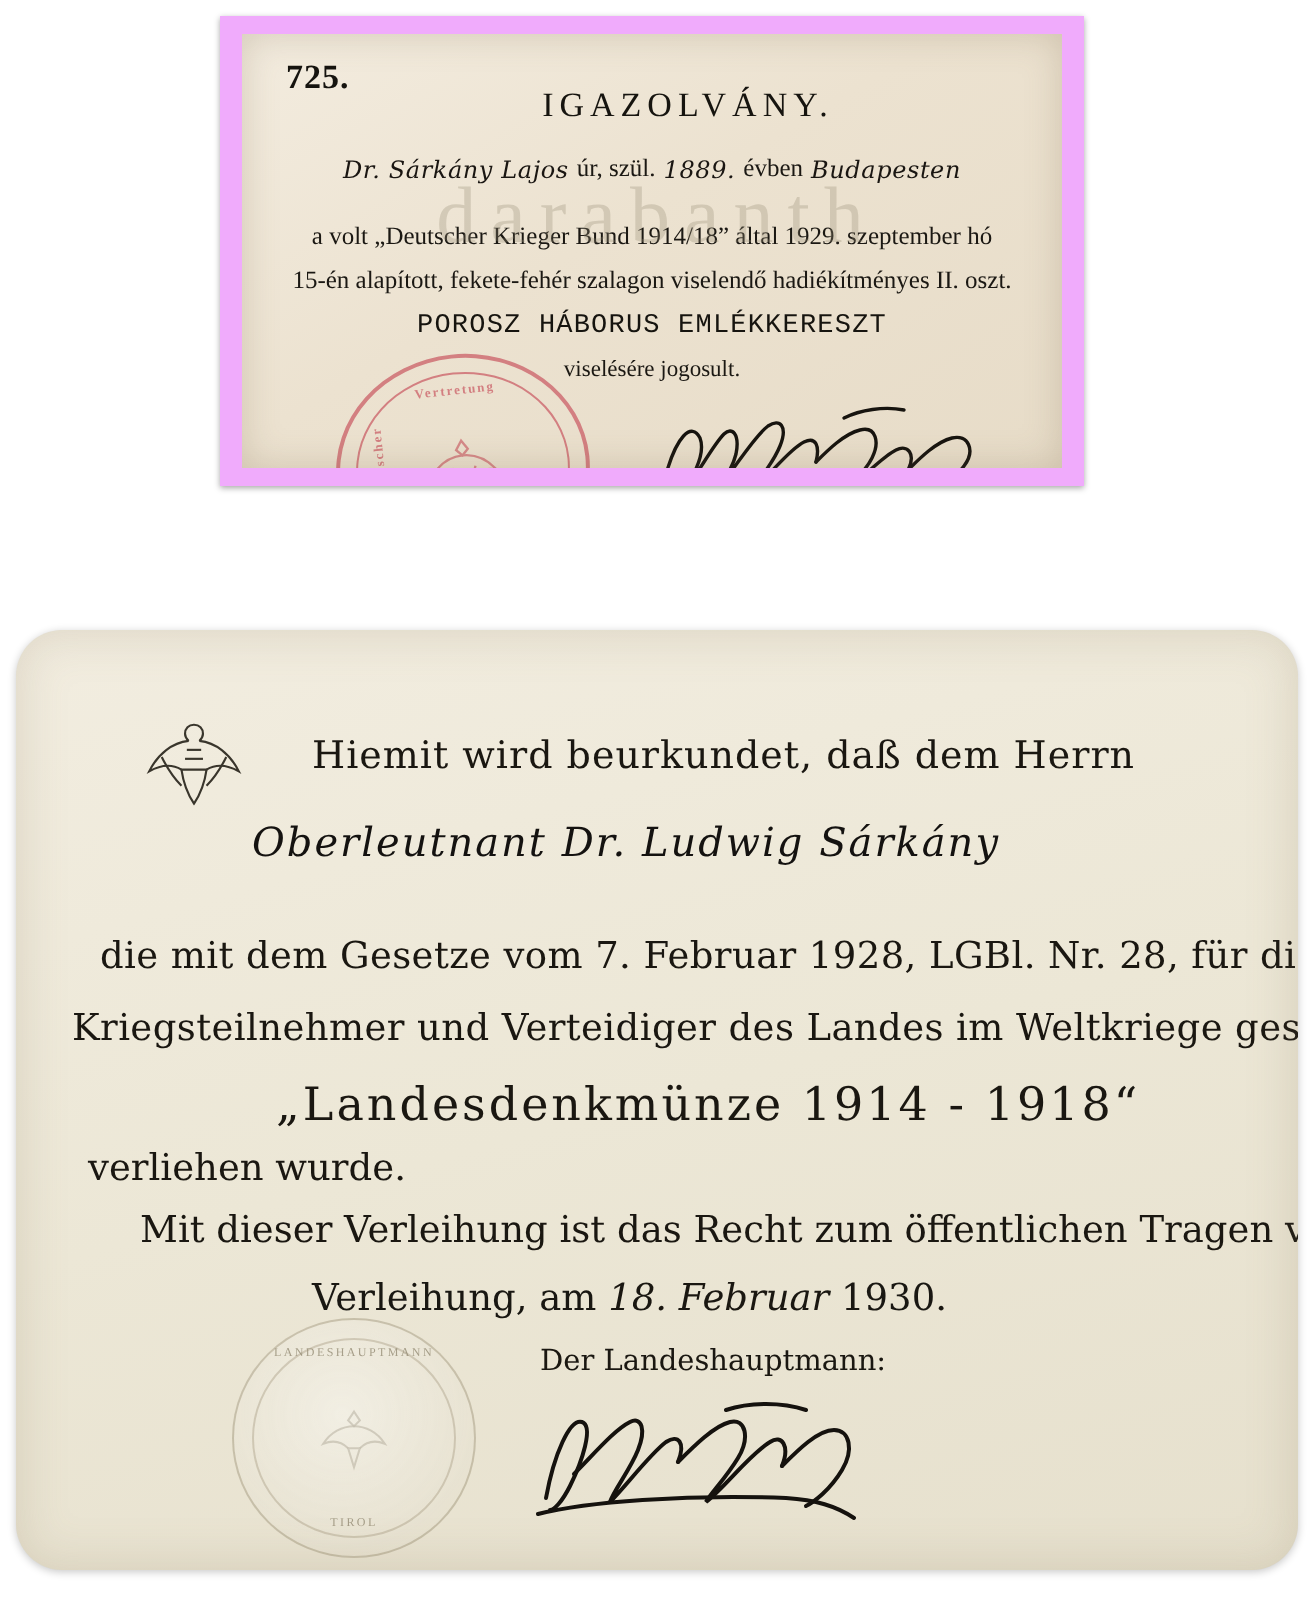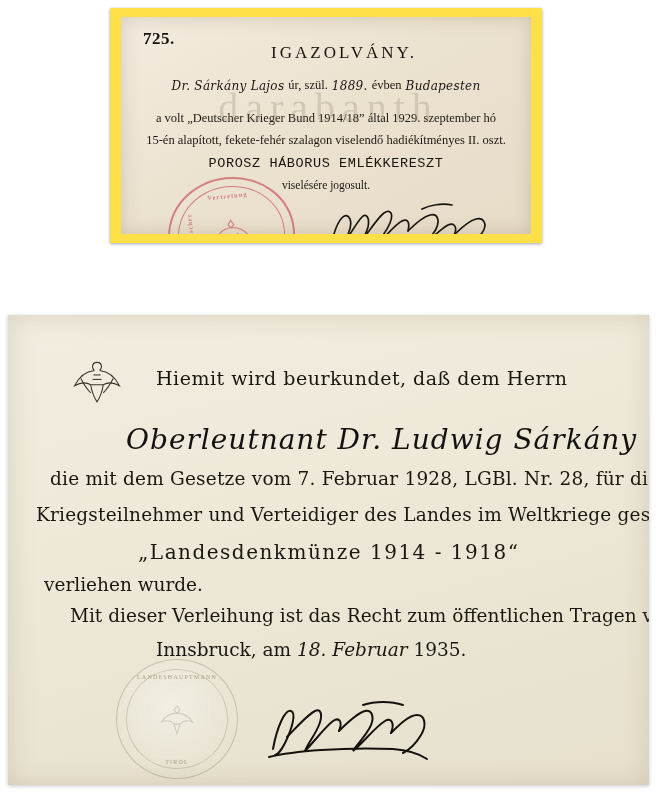--- a/index.html
+++ b/index.html
@@ -21,21 +21,21 @@
     background: #ffffff;
   }
 
   
   .cert-top {
     position: absolute;
     left: 110px;
     top: 8px;
     width: 432px;
     height: 235px;
-    background: #fde047;
+    background: #f0abfc;
     box-shadow: 0 1px 3px rgba(0,0,0,0.35);
   }
   .cert-top-inner {
     position: absolute;
     left: 11px;
     top: 9px;
     right: 11px;
     bottom: 9px;
     background: #efe6d6;
     background-image: linear-gradient(150deg, #f3ecdf 0%, #ece2d0 45%, #e7dcc8 100%);
@@ -171,20 +171,21 @@
   .cert-bottom {
     position: absolute;
     left: 8px;
     top: 315px;
     width: 641px;
     height: 470px;
     background: #efeada;
     background-image: linear-gradient(165deg, #f2ede0 0%, #ece7d6 50%, #e6e0cd 100%);
     box-shadow: 0 1px 4px rgba(0,0,0,0.22);
     overflow: hidden;
+    border-radius: 23px;
   }
   .cert-bottom::after {
     content: "";
     position: absolute;
     inset: 0;
     box-shadow: inset 0 0 26px rgba(130,115,80,0.22);
     pointer-events: none;
   }
 
   .frak {
@@ -200,26 +201,26 @@
     opacity: 0.92;
   }
   .bc-line {
     position: absolute;
     font-family: "DejaVu Serif", serif;
     color: #1a1711;
     white-space: nowrap;
   }
   .bc-l1 { left: 148px; top: 52px; font-size: 19px; letter-spacing: 0.5px; }
   .bc-l2 {
-    left: 118px; top: 108px; font-size: 28px; font-style: italic;
+    left: 118px; top: 94px; font-size: 20px; font-style: italic;
     letter-spacing: 1px; color: #141210;
   }
   .bc-l3 { left: 42px; top: 153px; font-size: 18.5px; letter-spacing: 0.2px; }
   .bc-l4 { left: 28px; top: 189px; font-size: 18.5px; letter-spacing: 0.2px; }
-  .bc-l5 { left: 130px; top: 225px; font-size: 20px; letter-spacing: 1.5px; }
+  .bc-l5 { left: 130px; top: 225px; font-size: 23px; letter-spacing: 1.5px; }
   .bc-l6 { left: 36px; top: 259px; font-size: 18.5px; }
   .bc-l7 { left: 62px; top: 290px; font-size: 18.5px; }
   .bc-l8 { left: 148px; top: 324px; font-size: 18.5px; }
   .bc-l9 { left: 262px; top: 358px; font-size: 14.5px; }
 
   .ital-hand {
     font-style: italic;
     font-family: "DejaVu Serif", serif;
   }
 
@@ -357,26 +358,27 @@
 
     <div class="bc-line bc-l1 frak">Hiemit wird beurkundet, daß dem Herrn</div>
     <div class="bc-line bc-l2 ital-hand">Oberleutnant Dr. Ludwig Sárkány</div>
     <div class="bc-line bc-l3 frak">die mit dem Gesetze vom 7. Februar 1928, LGBl. Nr. 28, für die Tiroler</div>
     <div class="bc-line bc-l4 frak">Kriegsteilnehmer und Verteidiger des Landes im Weltkriege gestiftete</div>
     <div class="bc-line bc-l5 frak">„Landesdenkmünze 1914 - 1918“</div>
     <div class="bc-line bc-l6 frak">verliehen wurde.</div>
     <div class="bc-line bc-l7 frak">Mit dieser Verleihung ist das Recht zum öffentlichen Tragen verbunden.</div>
 
     <div class="bc-line bc-l8">
-      <span class="frak">Innsbruck,</span>
+      <span class="frak">Verleihung,</span>
       <span class="frak">am</span>
       <span class="ital-hand">18. Februar</span>
-      <span class="frak">1935.</span>
+      <span class="frak">1930.</span>
     </div>
 
+    <div class="bc-line bc-l9 frak">Der Landeshauptmann:</div>
 
     <div class="dryseal">
       <div class="dryseal-text top">LANDESHAUPTMANN</div>
       <div class="dryseal-text bottom">TIROL</div>
       <svg class="dryseal-eagle" viewBox="0 0 60 60">
         <g fill="none" stroke="rgba(110,100,80,0.7)" stroke-width="1.4">
           <path d="M30 12 l-4 6 4 4 4-4z"></path>
           <path d="M30 22 C22 22 14 26 9 34 C16 31 22 33 26 37"></path>
           <path d="M30 22 C38 22 46 26 51 34 C44 31 38 33 34 37"></path>
           <path d="M26 37 L30 50 L34 37 Z"></path>

